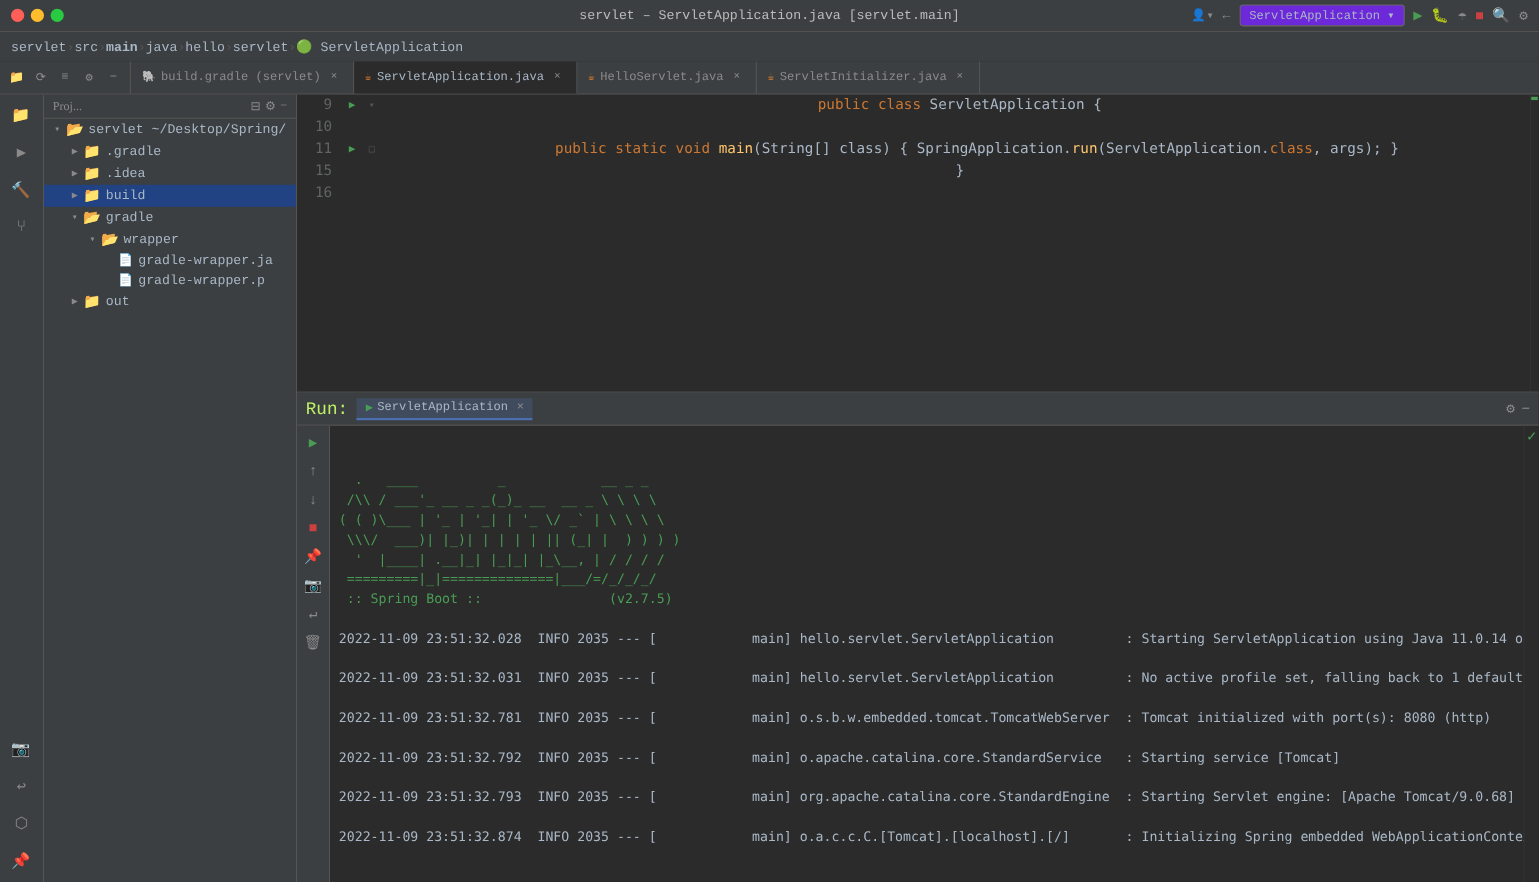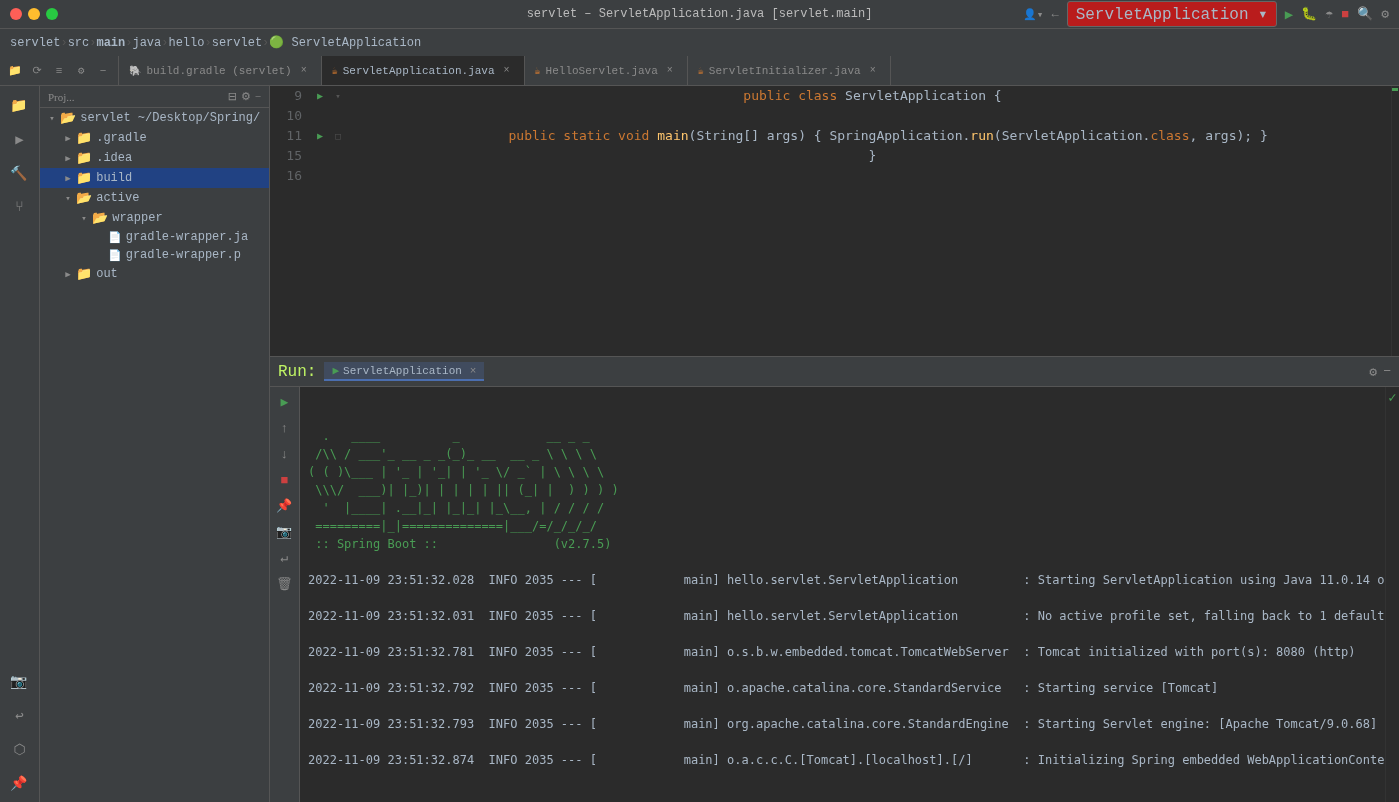--- a/index.html
+++ b/index.html
@@ -357,21 +357,21 @@
 <div class="title-bar">
   <div class="title-bar-left">
     <div class="traffic-light tl-red"></div>
     <div class="traffic-light tl-yellow"></div>
     <div class="traffic-light tl-green"></div>
   </div>
   <div class="title-bar-center">servlet – ServletApplication.java [servlet.main]</div>
   <div class="title-bar-right">
     <span style="color:#8a8a8a;font-size:11px;">👤▾</span>
     <span style="color:#8a8a8a;font-size:12px;">←</span>
-    <span style="background:#b91c1c;color:#a9b7c6;font-size:16px;padding:2px 8px;border-radius:3px;border:1px solid #666;">ServletApplication ▾</span>
+    <span style="background:#6d28d9;color:#a9b7c6;font-size:11px;padding:2px 8px;border-radius:3px;border:1px solid #666;">ServletApplication ▾</span>
     <span style="color:#499c54;font-size:14px;">▶</span>
     <span style="color:#cc7832;font-size:13px;">🐛</span>
     <span style="color:#8a8a8a;font-size:13px;">☂</span>
     <span style="color:#cc4040;font-size:13px;">■</span>
     <span style="color:#8a8a8a;font-size:13px;">🔍</span>
     <span style="color:#8a8a8a;font-size:13px;">⚙</span>
   </div>
 </div>
 
 <div class="breadcrumb-bar">
@@ -465,21 +465,21 @@
     <div class="tree-item selected">
       <span class="tree-indent" style="width:20px"></span>
       <span class="tree-arrow">▶</span>
       <span class="tree-folder-icon" style="color:#e8bf6a;">📁</span>
       <span>build</span>
     </div>
     <div class="tree-item">
       <span class="tree-indent" style="width:20px"></span>
       <span class="tree-arrow">▾</span>
       <span class="tree-folder-icon">📂</span>
-      <span>active</span>
+      <span>gradle</span>
     </div>
     <div class="tree-item">
       <span class="tree-indent" style="width:36px"></span>
       <span class="tree-arrow">▾</span>
       <span class="tree-folder-icon">📂</span>
       <span>wrapper</span>
     </div>
     <div class="tree-item">
       <span class="tree-indent" style="width:52px"></span>
       <span class="tree-arrow" style="width:16px"></span>
@@ -537,21 +537,21 @@
         </div>
         <div class="code-line">&nbsp;</div>
         <div class="code-line">
           <span>    </span>
           <span class="kw">public </span>
           <span class="kw">static </span>
           <span class="kw">void </span>
           <span class="fn">main</span>
           <span>(</span>
           <span class="type">String</span>
-          <span>[] args) { SpringApplication.</span>
+          <span>[] class) { SpringApplication.</span>
           <span class="fn">run</span>
           <span>(ServletApplication.</span>
           <span class="kw">class</span>
           <span>, args); }</span>
         </div>
         <div class="code-line">
           <span>}</span>
         </div>
         <div class="code-line">&nbsp;</div>
       </div>

